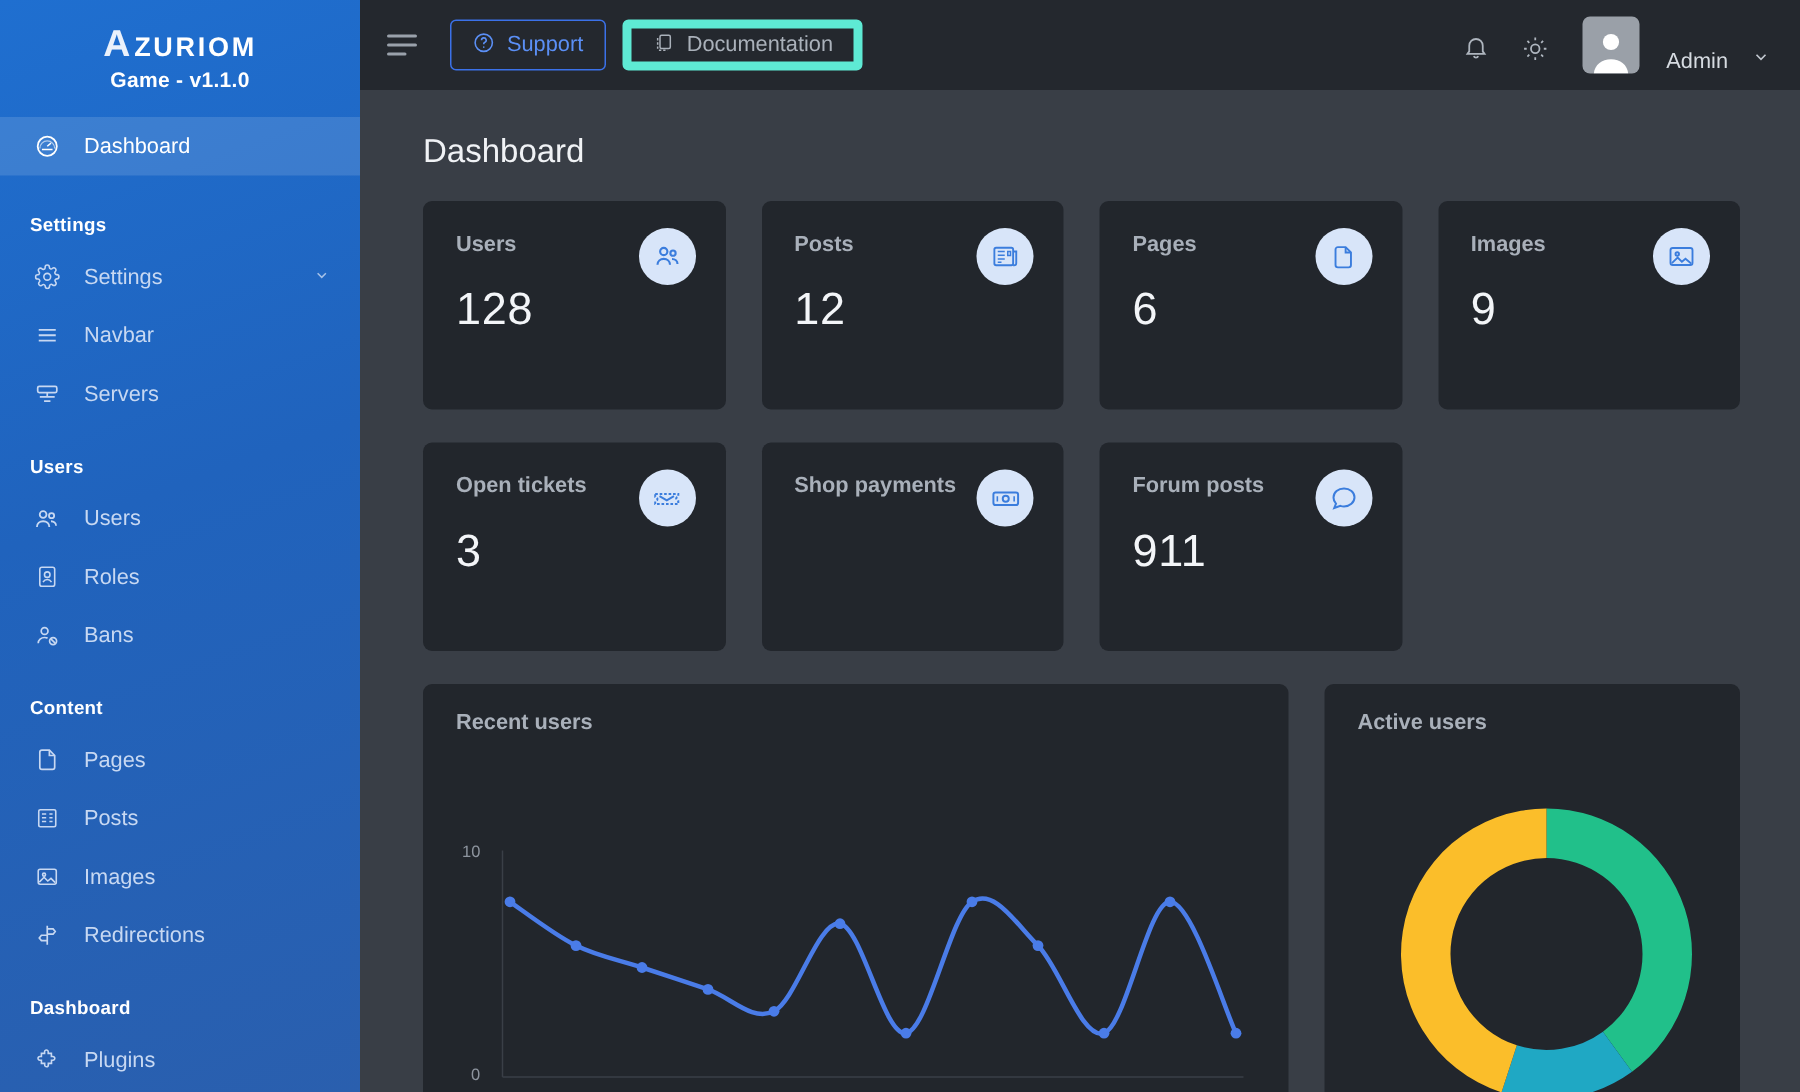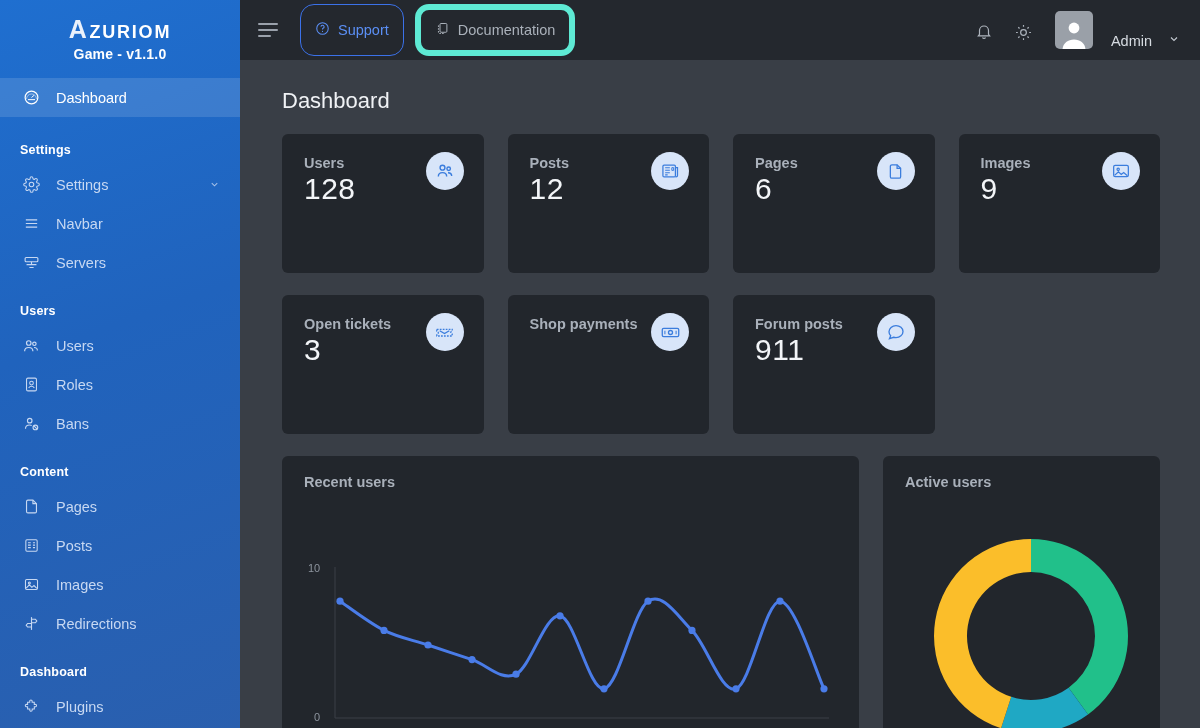--- a/index.html
+++ b/index.html
@@ -78,22 +78,22 @@
     width: 28px; height: 28px; margin-right: 14px;
     display: flex; flex-direction: column; justify-content: center;
     gap: 4px; cursor: pointer;
   }
   .hamburger i { display: block; height: 2px; background: #9aa1ab; border-radius: 1px; }
   .hamburger i:nth-child(1) { width: 20px; }
   .hamburger i:nth-child(2) { width: 20px; }
   .hamburger i:nth-child(3) { width: 13px; }
   .btn {
     display: inline-flex; align-items: center; gap: 8px;
-    height: 52px; padding: 0 14px;
-    border-radius: 14px; font-size: 14.5px;
+    height: 34px; padding: 0 14px;
+    border-radius: 4px; font-size: 14.5px;
     background: transparent; cursor: pointer;
   }
   .btn-support { border: 1px solid #3b71e8; color: #5b8ff5; margin-right: 11px; }
   .btn-doc { border: 6px solid #5eead4; color: #aab1ba; }
   .topbar-right { margin-left: auto; display: flex; align-items: flex-end; gap: 6px; }
   .icon-btn {
     width: 34px; height: 34px; border-radius: 4px;
     display: flex; align-items: center; justify-content: center;
     cursor: pointer;
   }
@@ -116,21 +116,21 @@
   .cards-row { display: grid; grid-template-columns: repeat(4, 1fr); gap: 24px; margin-bottom: 22px; }
   .card {
     background: #22262c; border-radius: 6px;
     height: 139px; padding: 20px 20px 0 22px;
     position: relative;
   }
   .card-label {
     color: #a9b0ba; font-size: 14.5px; font-weight: bold;
     line-height: 1.25; max-width: 120px;
   }
-  .card-value { color: #f3f5f8; font-size: 30px; letter-spacing: .5px; }
+  .card-value { color: #f3f5f8; font-size: 30px; margin-top: 18px; letter-spacing: .5px; }
   .card-badge {
     position: absolute; top: 18px; right: 20px;
     width: 38px; height: 38px; border-radius: 50%;
     background: #d8e5f9;
     display: flex; align-items: center; justify-content: center;
   }
 
   .charts-row { display: flex; gap: 24px; }
   .chart-card { background: #22262c; border-radius: 6px; padding: 18px 20px 0 22px; }
   .chart-card.line { flex: 0 0 577px; height: 282px; }

